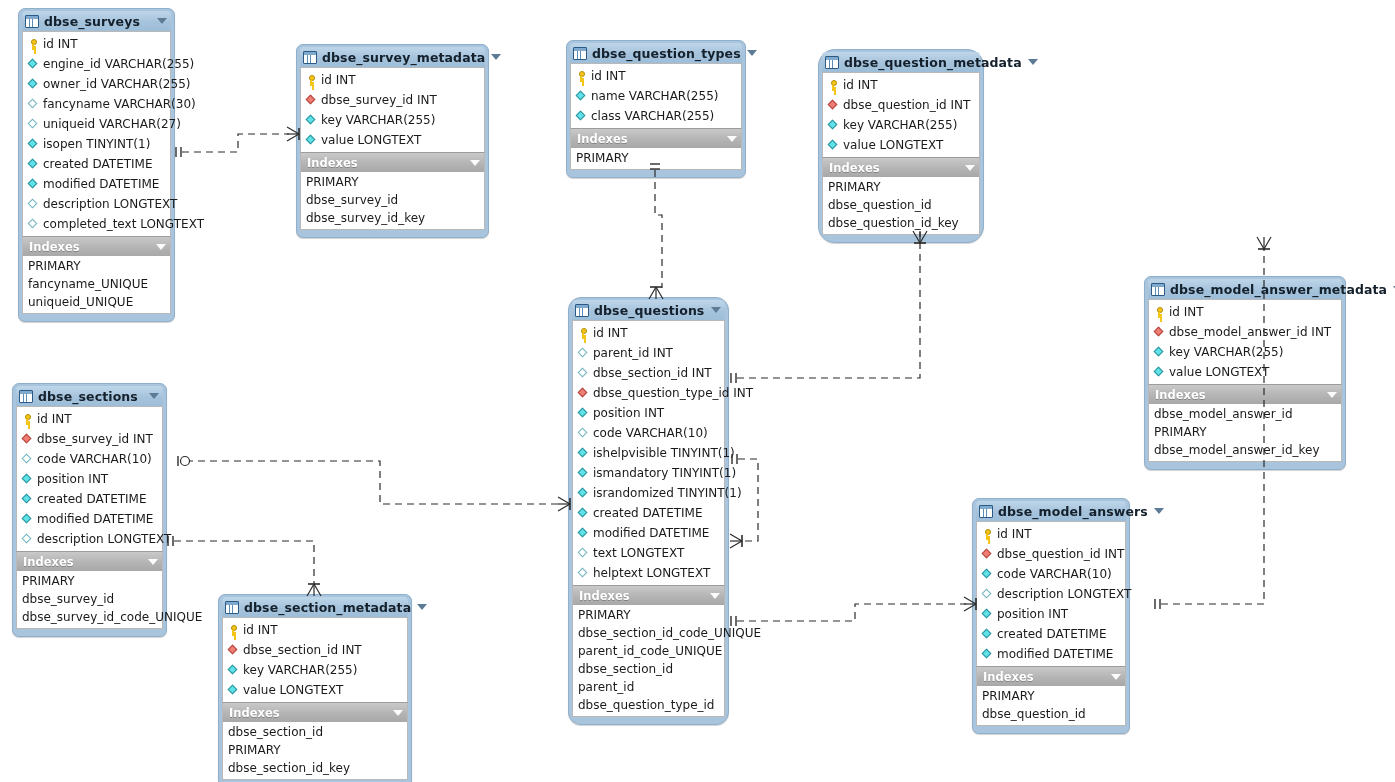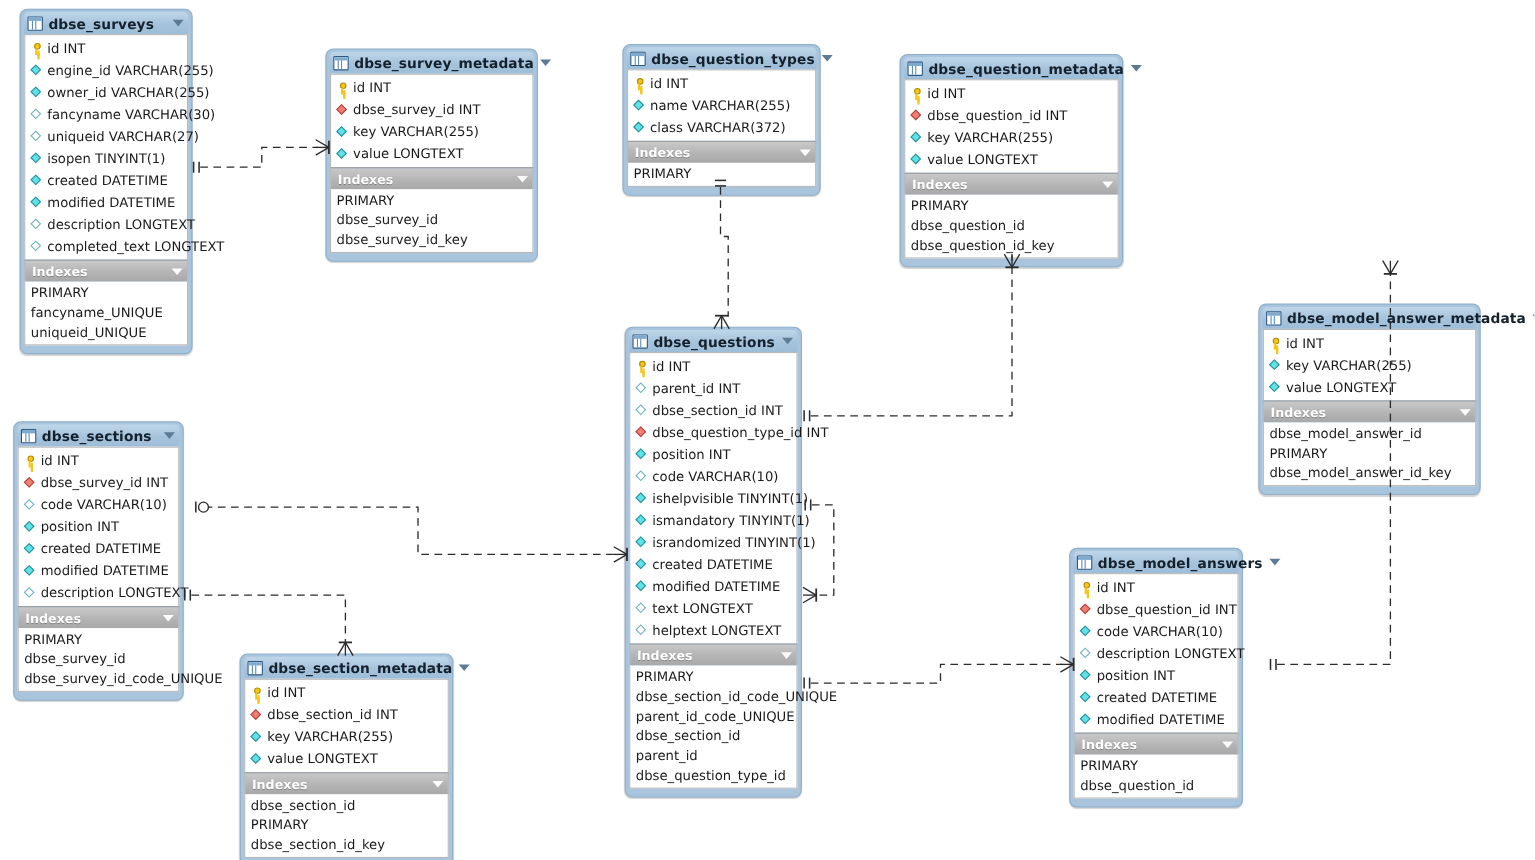--- a/index.html
+++ b/index.html
@@ -238,32 +238,32 @@
         <div class="col">
           <span class="gl nn">
             <span class="dia"></span>
           </span>
           <span>name VARCHAR(255)</span>
         </div>
         <div class="col">
           <span class="gl nn">
             <span class="dia"></span>
           </span>
-          <span>class VARCHAR(372)</span>
-        </div>
-      </div>
-      <div class="idx-bar">
-        <span class="lbl">Indexes</span>
-        <span class="caret light"></span>
-      </div>
-      <div class="idx-list">
-        <div class="idx">PRIMARY</div>
-      </div>
-    </div>
-    <div class="tbl" style="left: 818px; top: 49px; width: 203px;">
+          <span>class VARCHAR(255)</span>
+        </div>
+      </div>
+      <div class="idx-bar">
+        <span class="lbl">Indexes</span>
+        <span class="caret light"></span>
+      </div>
+      <div class="idx-list">
+        <div class="idx">PRIMARY</div>
+      </div>
+    </div>
+    <div class="tbl" style="left: 818px; top: 49px; width: 166px; border-radius: 17px;">
       <div class="tbl-head">
         <span class="tbl-icon"></span>
         <span class="tbl-title">dbse_question_metadata</span>
         <span class="caret"></span>
       </div>
       <div class="cols">
         <div class="col">
           <span class="gl pk"></span>
           <span>id INT</span>
         </div>
@@ -301,20 +301,26 @@
         <span class="tbl-icon"></span>
         <span class="tbl-title">dbse_model_answer_metadata</span>
         <span class="caret"></span>
       </div>
       <div class="cols">
         <div class="col">
           <span class="gl pk"></span>
           <span>id INT</span>
         </div>
         <div class="col">
+          <span class="gl fk">
+            <span class="dia"></span>
+          </span>
+          <span>dbse_model_answer_id INT</span>
+        </div>
+        <div class="col">
           <span class="gl nn">
             <span class="dia"></span>
           </span>
           <span>key VARCHAR(255)</span>
         </div>
         <div class="col">
           <span class="gl nn">
             <span class="dia"></span>
           </span>
           <span>value LONGTEXT</span>
@@ -323,21 +329,21 @@
       <div class="idx-bar">
         <span class="lbl">Indexes</span>
         <span class="caret light"></span>
       </div>
       <div class="idx-list">
         <div class="idx">dbse_model_answer_id</div>
         <div class="idx">PRIMARY</div>
         <div class="idx">dbse_model_answer_id_key</div>
       </div>
     </div>
-    <div class="tbl" style="left: 568px; top: 297px; width: 161px;">
+    <div class="tbl" style="left: 568px; top: 297px; width: 161px; border-radius: 13px;">
       <div class="tbl-head">
         <span class="tbl-icon"></span>
         <span class="tbl-title">dbse_questions</span>
         <span class="caret"></span>
       </div>
       <div class="cols">
         <div class="col">
           <span class="gl pk"></span>
           <span>id INT</span>
         </div>

